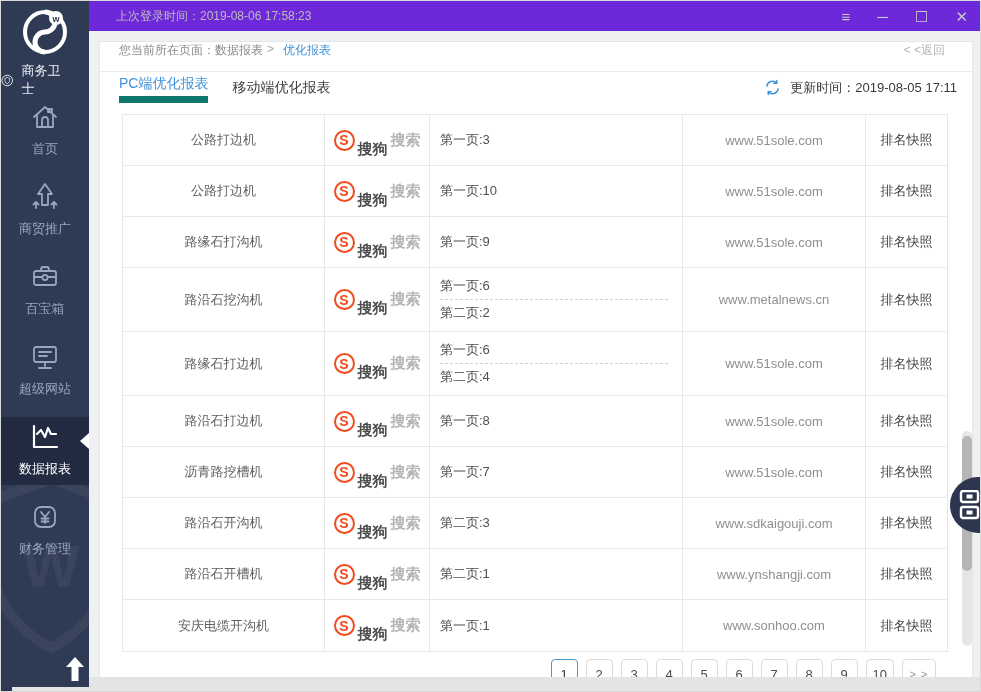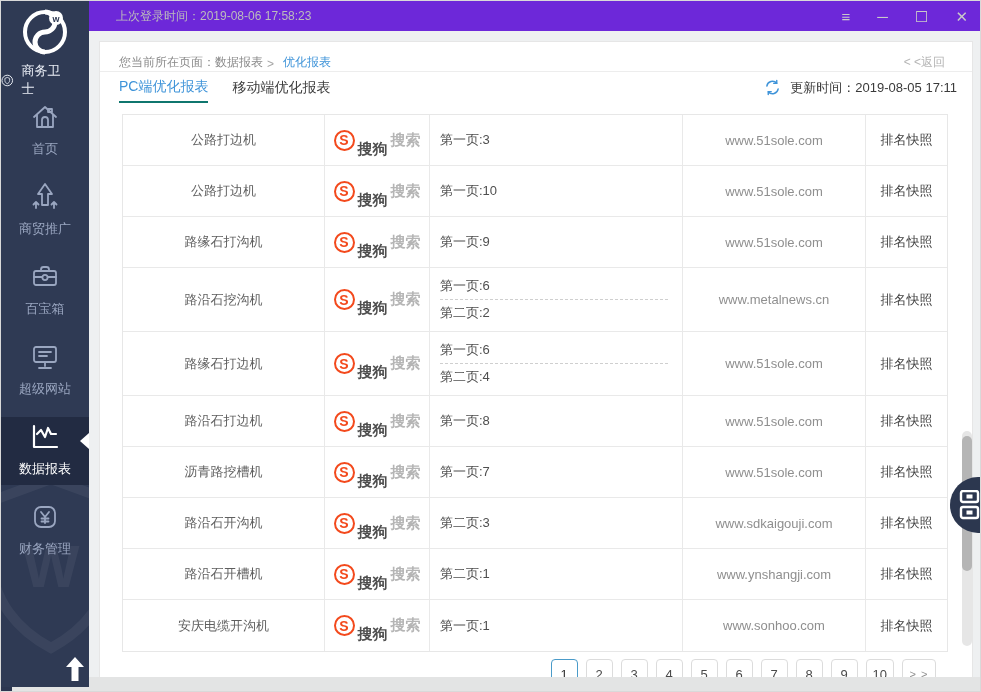--- a/index.html
+++ b/index.html
@@ -14,29 +14,29 @@
     display:flex;align-items:center;}
   .last-login{margin-left:27px;font-size:12px;color:#bcbcbc;}
   .win-controls{margin-left:auto;display:flex;align-items:center;gap:27px;padding-right:12px;}
   .win-btn{font-size:15px;color:#c9c9c9;cursor:default;line-height:1;}
   
   .content-bg{position:absolute;left:88px;top:30px;right:0;bottom:14px;background:#eef0f1;}
   .panel{position:absolute;left:98px;top:40px;width:874px;bottom:14px;background:#fff;
     border:1px solid #e6e6e6;border-bottom:none;overflow:hidden;}
   
   .crumb-row{position:absolute;top:0;left:0;right:0;height:30px;border-bottom:1px solid #ededed;
-    display:flex;align-items:flex-end;padding:0 27px 0 19px;font-size:12px;color:#8a8a8a;}
+    display:flex;align-items:flex-start;padding:0 27px 0 19px;font-size:12px;color:#8a8a8a;}
   .crumb-link{color:#3f94d9;margin-left:9px;}
   .crumb-sep{margin-left:4px;color:#a5a5a5;}
   .back-link{margin-left:auto;color:#b5b5b5;}
   
   .tabs-row{position:absolute;top:30px;left:0;right:0;height:34px;display:flex;align-items:stretch;}
   .tabs{display:flex;gap:24px;padding-left:19px;}
   .tab{height:31px;display:flex;align-items:center;font-size:14px;color:#3c3c3c;cursor:default;}
-  .tab.active{color:#3f94d9;border-bottom:2px solid #0f766e;}
+  .tab.active{color:#3f94d9;border-bottom:7px solid #0f766e;}
   .update-group{margin-left:auto;display:flex;align-items:center;gap:9px;padding-right:15px;height:31px;}
   .refresh-ic{width:17px;height:17px;display:block;}
   .update-text{font-size:13px;color:#3a3a3a;}
   
   .rtable{position:absolute;top:72px;left:22px;width:826px;border:1px solid #e7e7e7;background:#fff;}
   .trow{display:grid;grid-template-columns:202px 105px 253px 183px 81px;height:51px;
     border-bottom:1px solid #e9e9e9;}
   .trow:last-child{border-bottom:none;}
   .trow.tall{height:64px;}
   .tcell{border-right:1px solid #e9e9e9;display:flex;align-items:center;justify-content:center;

